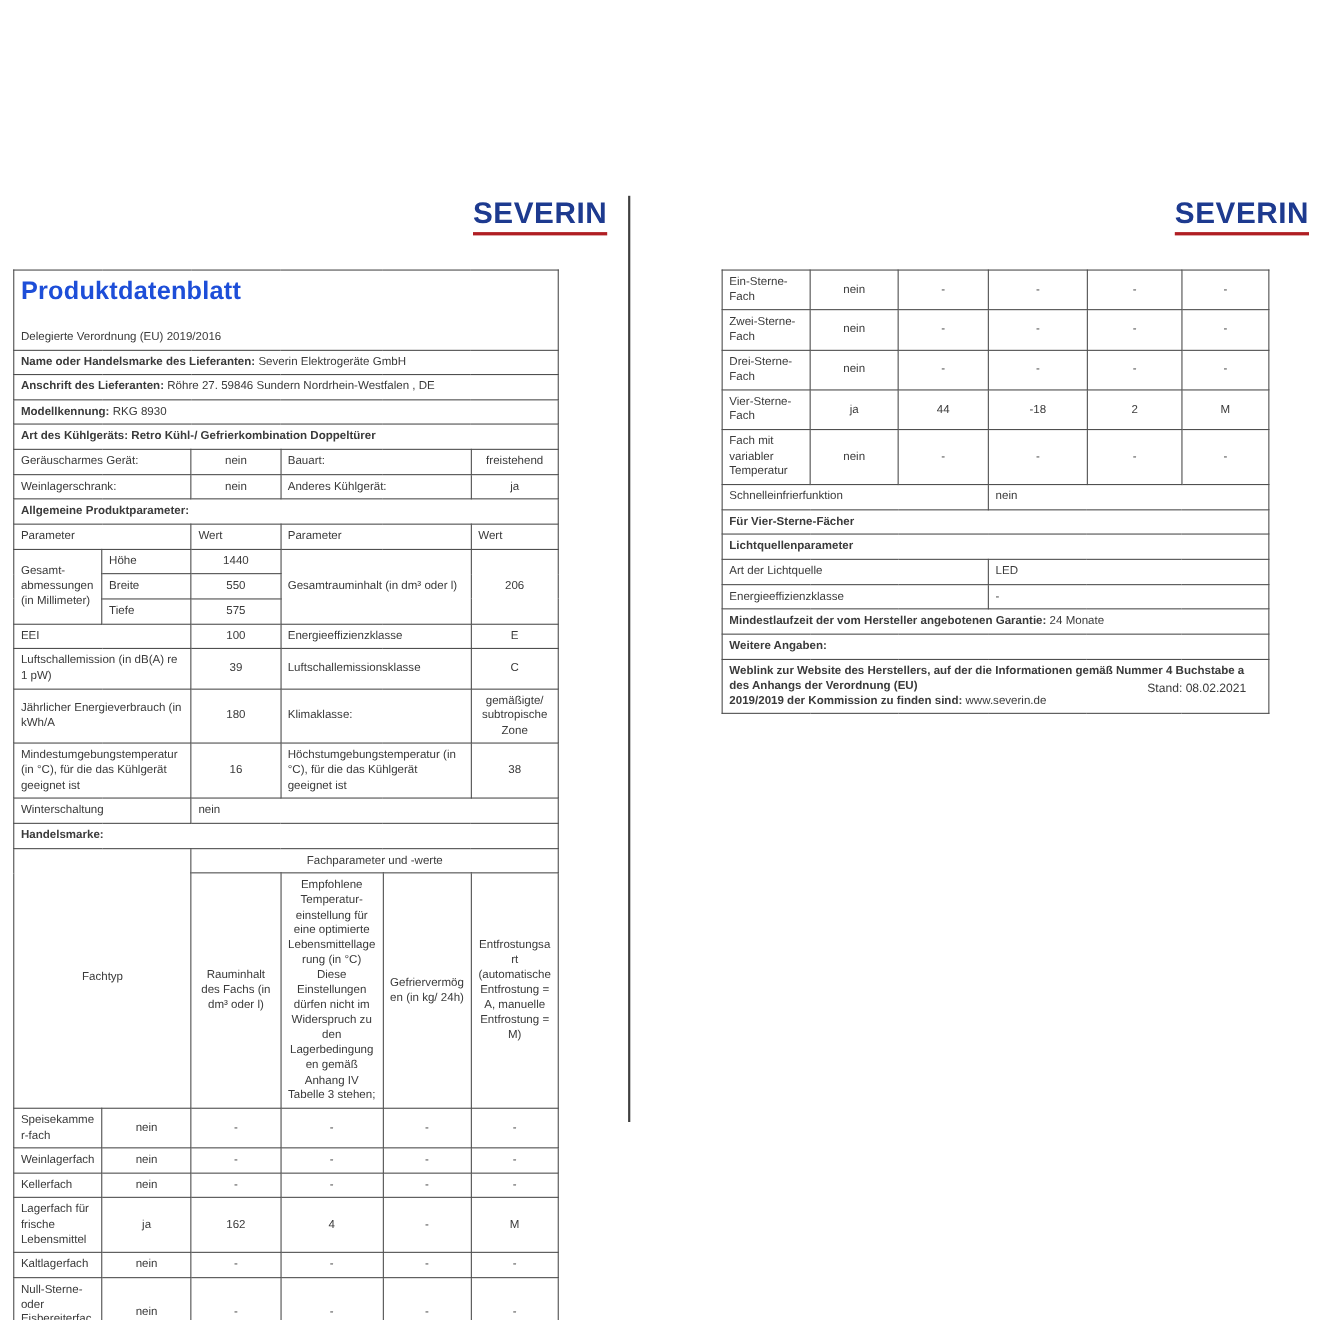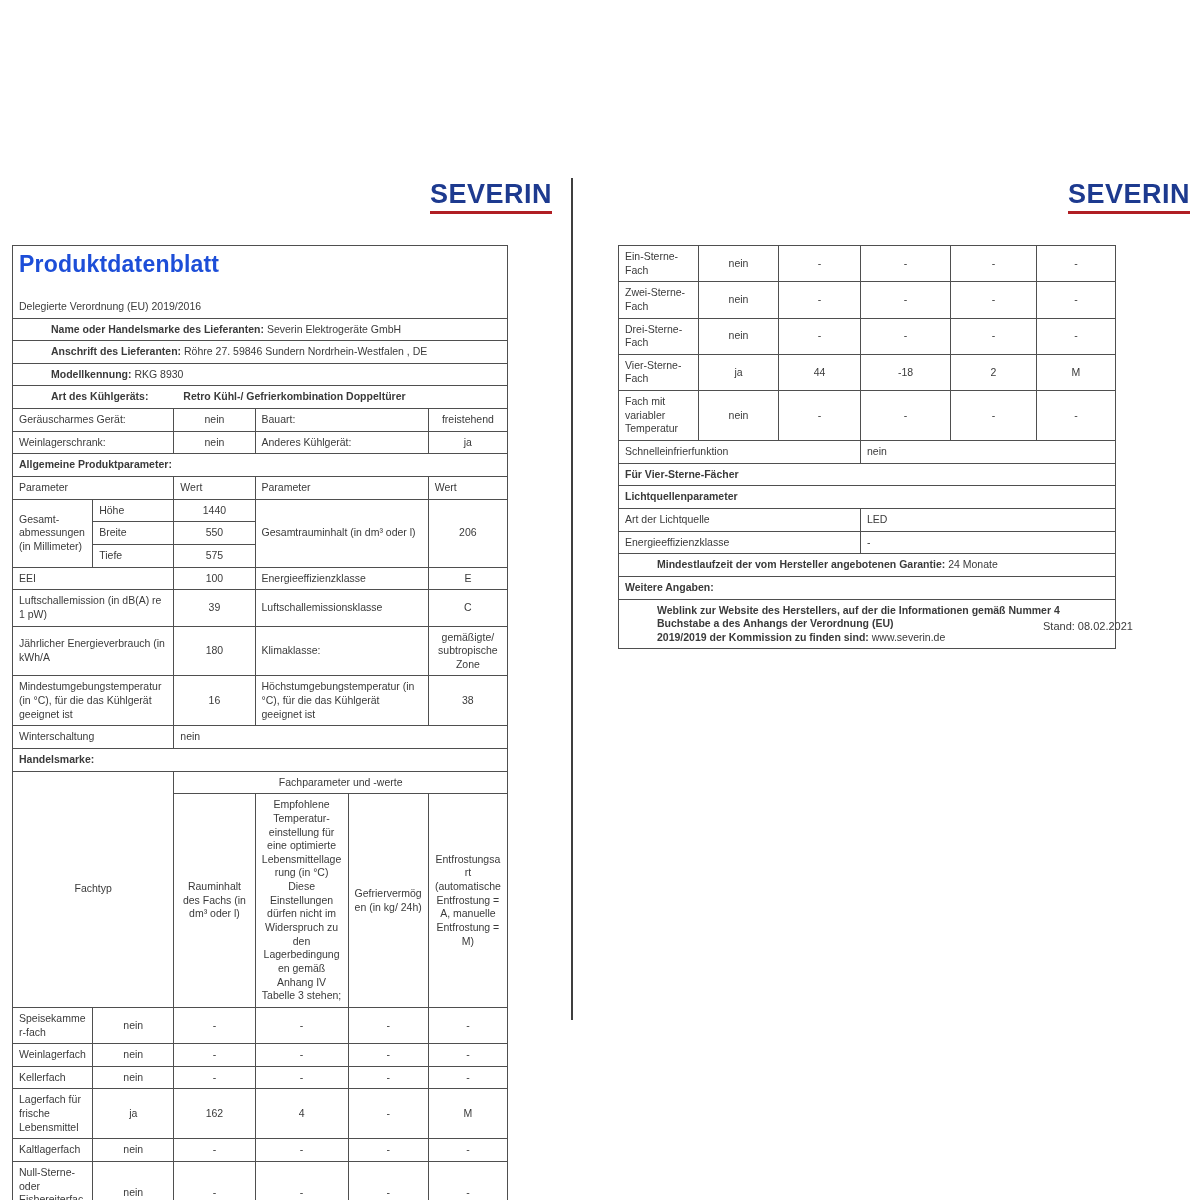--- a/index.html
+++ b/index.html
@@ -16,28 +16,28 @@
   .divider { position:absolute; left:571px; top:178px; width:2px; height:842px; background:#3f3f3f; }
 
   
   .sheet { position:absolute; }
   .sheet table { width:100%; border-collapse:collapse; table-layout:fixed; }
   .sheet td {
     border:1.6px solid #4f4f4f; padding:4px 6px;
     font-size:10.5px; line-height:1.3; vertical-align:middle; word-wrap:break-word;
   }
   .c { text-align:center; }
-  .b { font-weight:bold;margin-left:32px; }
+  .b { font-weight:bold; }
   .title-cell { padding:7px 10px 9px 10px; }
   .doc-title { font-size:23px; font-weight:bold; color:#1d4ed8; letter-spacing:0.2px; }
   .doc-subtitle { font-size:10.5px; margin-top:20px; }
   .subhead { font-size:9.8px; padding:4px 3px; }
   .tight { padding:4px 3px; }
   .left-sheet { left:12px; top:245px; width:496px; }
-  .right-sheet { left:618px; top:245px; width:498px; }
+  .right-sheet { left:656px; top:245px; width:498px; }
   .stand { position:absolute; left:1043px; top:620px; font-size:11px; color:#3a3a3a; }
 </style>
 </head>
 <body>
 
 <div class="page">
 
   <div class="logo" style="left:430px; top:181px;">
     <div class="logo-text">SEVERIN</div>
   </div>

